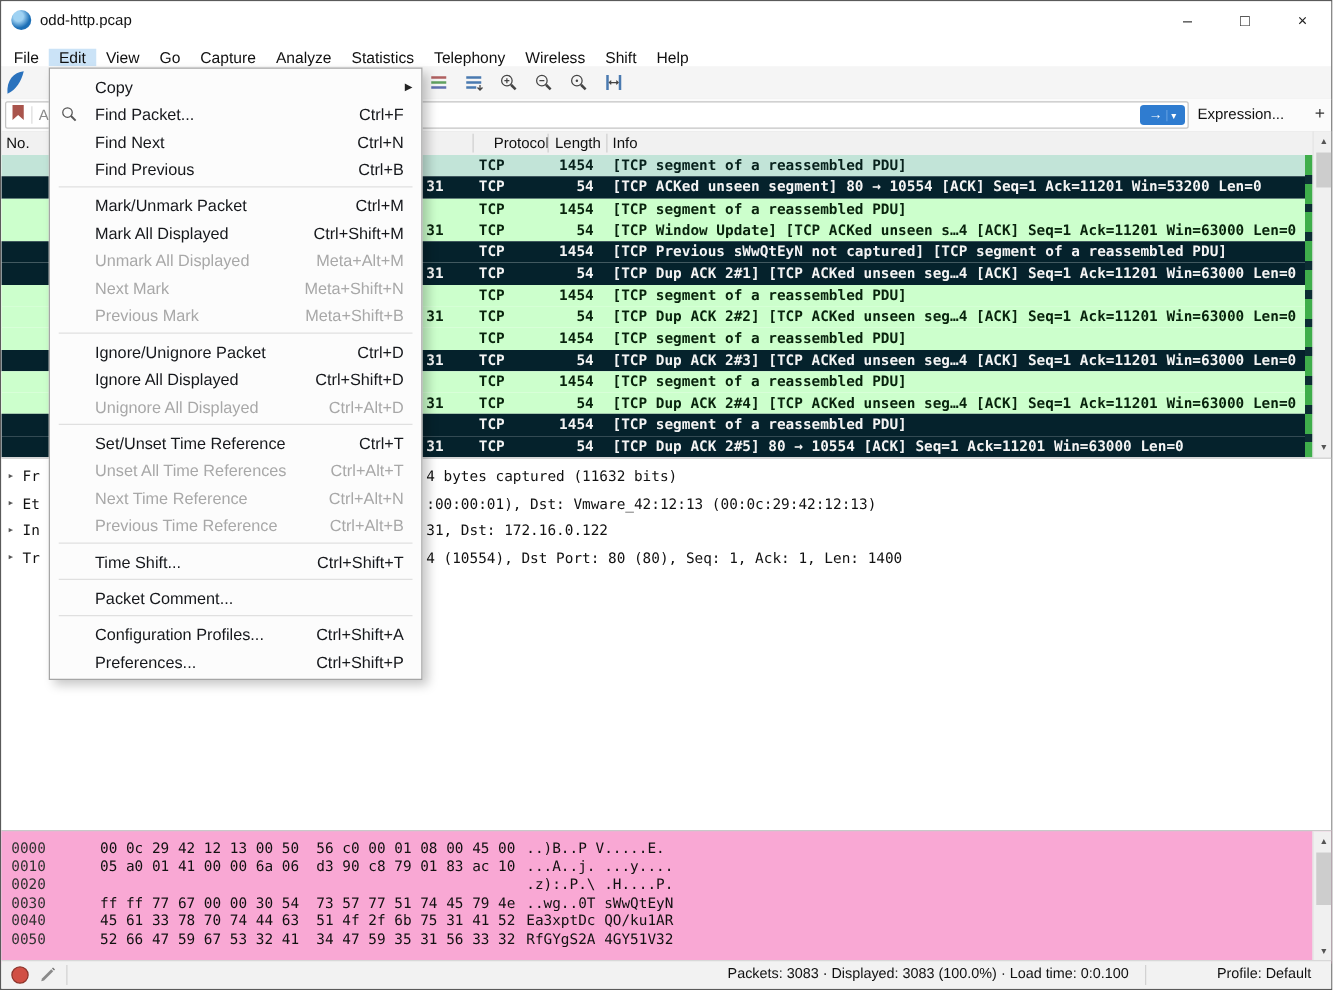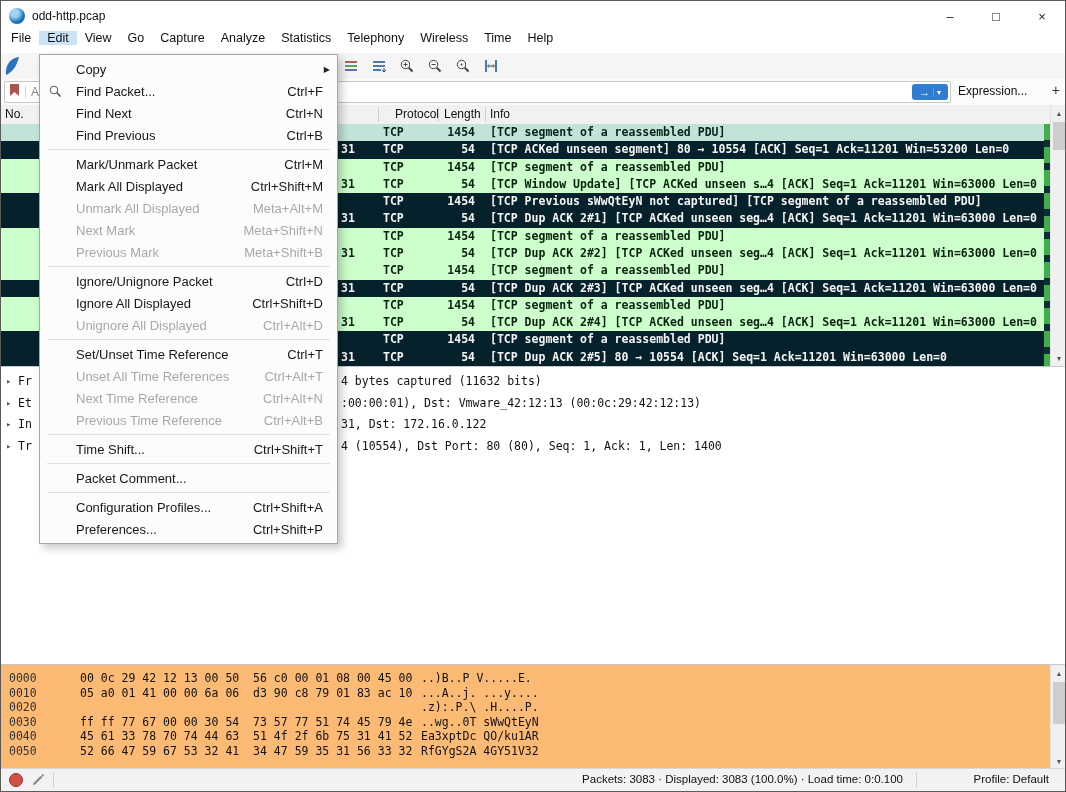--- a/index.html
+++ b/index.html
@@ -6,21 +6,21 @@
   .window{position:relative;width:1066px;height:792px;background:#fff;border:1px solid #5a5a5a;
           box-sizing:border-box;overflow:hidden;font-family:"Liberation Sans",sans-serif;color:#111;}
   
   .titlebar{position:absolute;left:0;top:0;right:0;height:30px;background:#fff;display:flex;align-items:center;}
   .app-icon{width:16px;height:16px;margin:0 7px 0 8px;border-radius:50%;
             background:radial-gradient(circle at 36% 32%, #9fd2f3 0 26%, #1c6fb6 62%);}
   .title-text{font-size:12px;}
   .win-btns{margin-left:auto;display:flex;height:100%;}
   .win-btn{width:46px;height:100%;display:flex;align-items:center;justify-content:center;font-size:13px;color:#222;}
   
-  .menubar{position:absolute;top:30px;left:0;right:0;height:22px;background:#fff;display:flex;align-items:flex-start;
+  .menubar{position:absolute;top:30px;left:0;right:0;height:22px;background:#fff;display:flex;align-items:flex-end;
            font-size:12.5px;padding-left:2px;}
   .mb-item{padding:0 8px;display:flex;align-items:center;}
   .mb-item.active{background:#cbe3f7;}
   
   .toolbar{position:absolute;top:52px;left:0;right:0;height:26px;background:#f5f5f5;border-bottom:1px solid #e2e2e2;}
   .fin{position:absolute;left:2px;top:3px;}
   .tb-icons{position:absolute;left:338px;top:1px;height:24px;display:flex;align-items:center;gap:4px;}
   .tb-btn{width:24px;height:22px;display:flex;align-items:center;justify-content:center;}
   
   .filterbar{position:absolute;top:78px;left:0;right:0;height:26px;background:#fbfbfb;border-bottom:1px solid #dcdcdc;}
@@ -56,21 +56,21 @@
   .sb-arrow.up{top:0;} .sb-arrow.down{bottom:0;}
   .sb-thumb{position:absolute;left:2px;width:12px;background:#cdcdcd;}
   
   .details{position:absolute;top:365px;left:0;width:1066px;height:298px;background:#fff;border-top:1px solid #c9c9c9;}
   .dt-tree{padding-top:4px;}
   .dt-line{position:relative;height:21.7px;line-height:21.7px;font-family:"DejaVu Sans Mono",monospace;font-size:11.5px;white-space:pre;}
   .dt-line .chev{position:absolute;left:5px;top:0;font-size:9px;color:#555;}
   .dt-line .dt-lbl{position:absolute;left:17px;top:0;text-align:right;}
   .dt-line .dt-frag{position:absolute;left:340px;top:0;}
   
-  .hexpane{position:absolute;top:663px;left:0;width:1066px;height:106px;background:#fdba74;border-top:1px solid #c9c9c9;}
+  .hexpane{position:absolute;top:663px;left:0;width:1066px;height:106px;background:#f9a8d4;border-top:1px solid #c9c9c9;}
   .hx-lines{padding-top:6px;}
   .hx-line{position:relative;height:14.5px;line-height:14.5px;font-family:"DejaVu Sans Mono",monospace;font-size:11.5px;white-space:pre;}
   .hx-line span{position:absolute;top:0;}
   .hx-off{left:8px;color:#333;} .hx-bytes{left:55px;margin-left:24px;} .hx-ascii{left:420px;}
   .hx-scroll{top:0;height:104px;}
   
   .statusbar{position:absolute;left:0;right:0;bottom:0;height:22px;background:#f2f2f2;border-top:1px solid #d8d8d8;font-size:11.5px;}
   .expert-dot{position:absolute;left:8px;top:4px;width:12px;height:12px;border-radius:50%;background:#d14f44;border:1px solid #8e352c;}
   .sb-pencil{position:absolute;left:30px;top:4px;}
   .sb-sep{position:absolute;top:3px;bottom:3px;width:1px;background:#d2d2d2;}
@@ -105,21 +105,21 @@
   <div class="menubar">
       <div class="mb-item">File</div>
       <div class="mb-item active">Edit</div>
       <div class="mb-item">View</div>
       <div class="mb-item">Go</div>
       <div class="mb-item">Capture</div>
       <div class="mb-item">Analyze</div>
       <div class="mb-item">Statistics</div>
       <div class="mb-item">Telephony</div>
       <div class="mb-item">Wireless</div>
-      <div class="mb-item">Time</div>
+      <div class="mb-item">Shift</div>
       <div class="mb-item">Help</div>
     </div>
 
   <div class="toolbar">
     <div class="fin">
       <svg width="18" height="20" viewBox="0 0 18 20">
           <path d="M3 19 C2 8 8 2 16 1 C14 9 10 16 3 19 Z" fill="#2a72bd"></path>
         </svg>
     </div>
     <div class="tb-icons">

